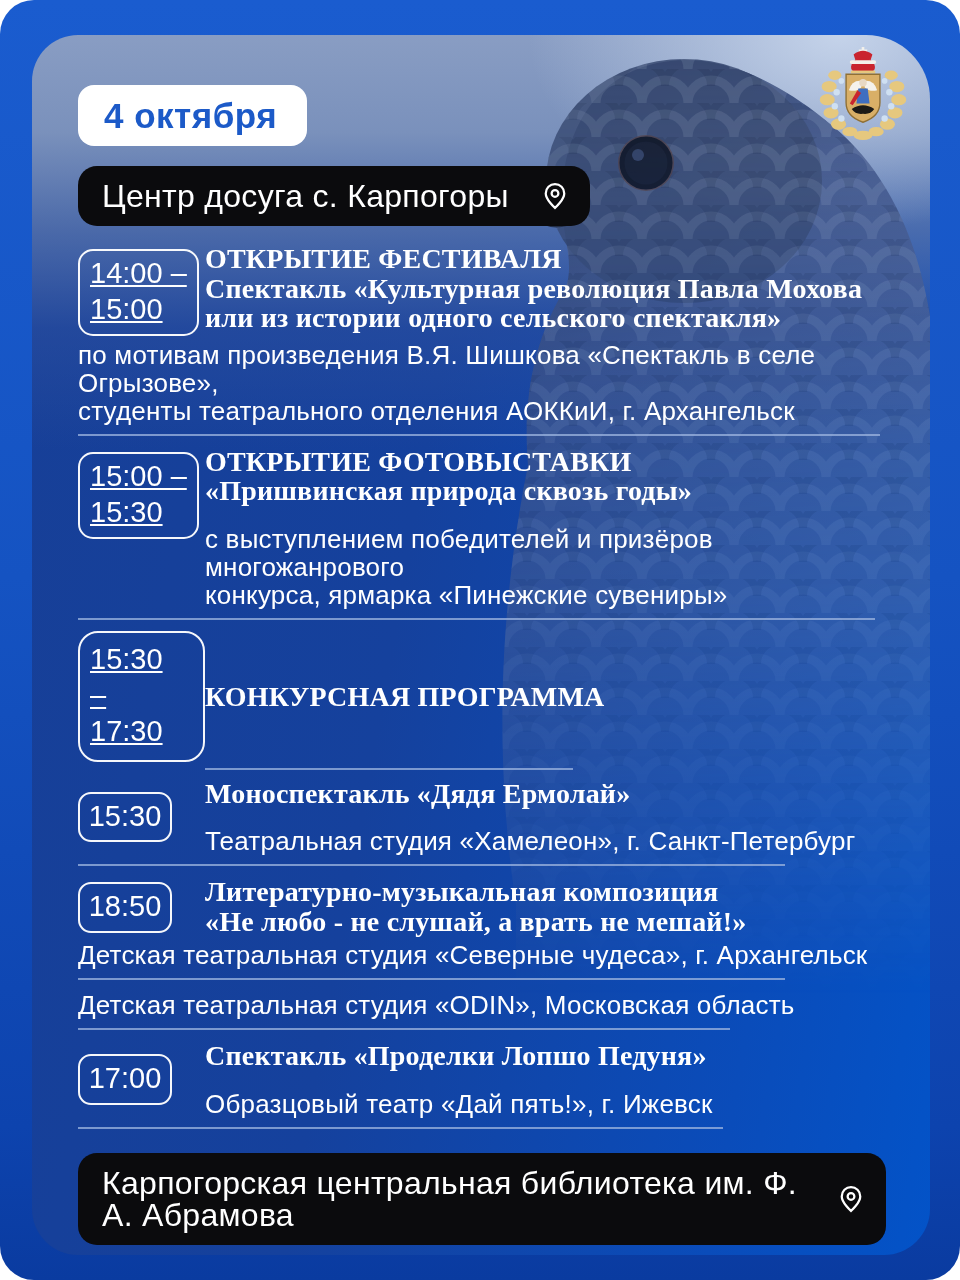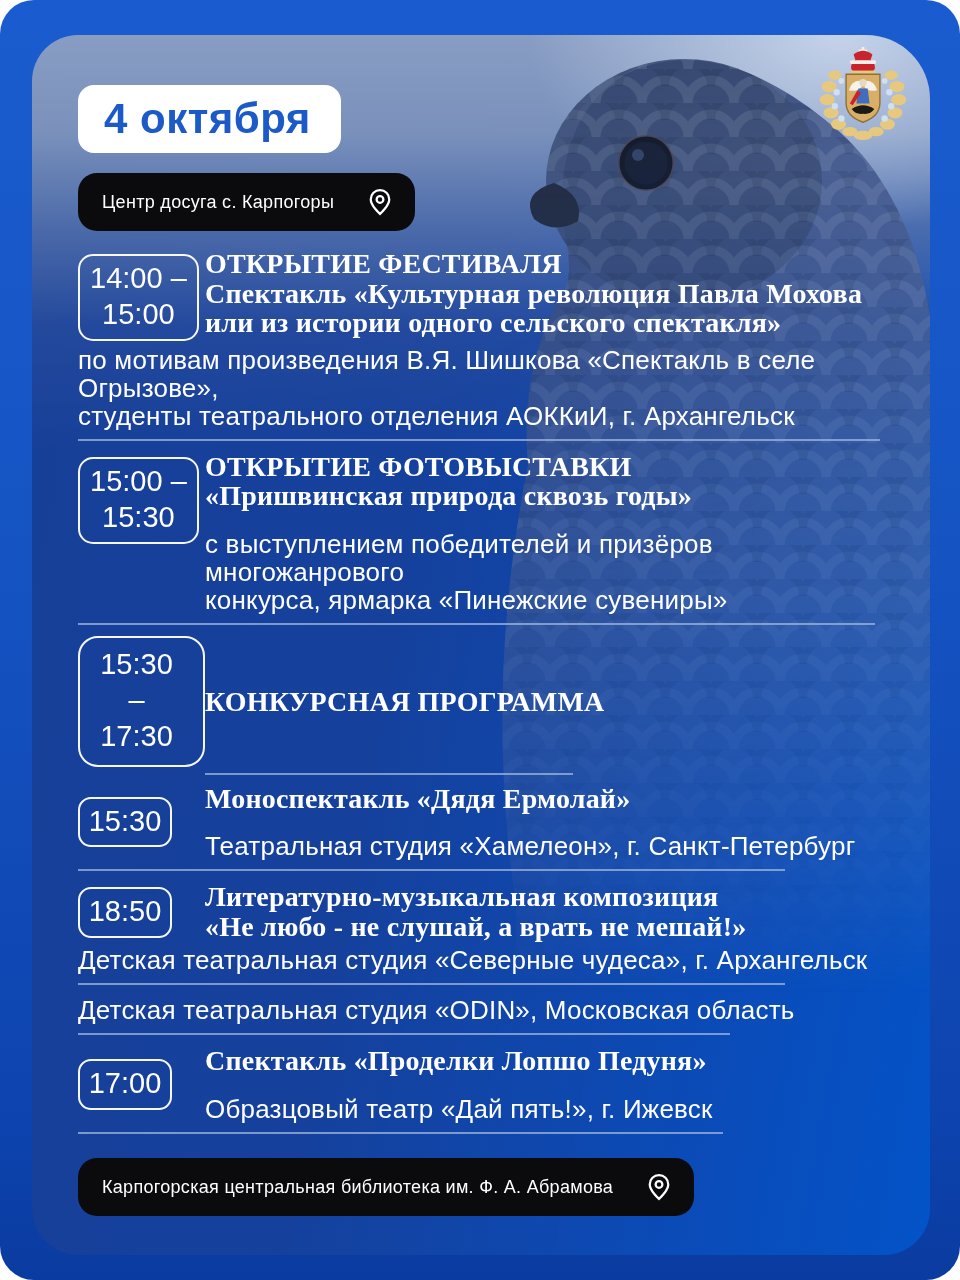--- a/index.html
+++ b/index.html
@@ -13,33 +13,33 @@
         border-radius:46px 64px 46px 46px;overflow:hidden;
         background:
           radial-gradient(ellipse 480px 300px at 90% 0%, rgba(200,214,236,.95), rgba(200,214,236,0) 65%),
           linear-gradient(180deg, rgba(137,157,195,1) 0%, rgba(126,148,189,.96) 8%, rgba(84,113,172,.85) 16%, rgba(45,80,160,.55) 24%, rgba(25,66,153,0) 34%),
           linear-gradient(100deg,#173f97 0%,#15419d 42%,#0a4cba 80%,#0353c8 100%);}
   .owl{position:absolute;top:0;right:-6px;width:478px;height:1010px;pointer-events:none;}
   .emblem{position:absolute;top:8px;right:20px;width:94px;height:104px;}
   .content{position:absolute;inset:0;padding:50px 44px 0 46px;box-sizing:border-box;color:#fff;}
 
   .date-badge{display:inline-block;background:#ffffff;color:#1c5ac8;font-weight:700;
-              font-size:42px;line-height:1;padding:13px 30px 13px 26px;border-radius:16px;
+              font-size:35px;line-height:1;padding:13px 30px 13px 26px;border-radius:16px;
               letter-spacing:.5px;}
   .venue-badge{display:inline-flex;align-items:center;gap:31px;background:#0b0b0d;color:#ffffff;
-               font-size:18px;line-height:1;padding:14px 20px 14px 24px;border-radius:19px;
+               font-size:32px;line-height:1;padding:14px 20px 14px 24px;border-radius:19px;
                letter-spacing:.3px;}
   .venue-badge svg{flex:none;}
 
   .entry-row{display:flex;align-items:flex-start;}
   .timecol{width:127px;flex:none;}
   .timebox{display:inline-block;border:2.5px solid rgba(255,255,255,.96);color:#fff;
            box-sizing:border-box;font-weight:500;font-size:29px;line-height:1.24;
            white-space:pre-line;}
-  .t2{min-width:112px;border-radius:15px;padding:5px 10px 6px 10px;text-align:center;}
+  .t2{min-width:112px;border-radius:15px;padding:5px 10px 6px 10px;text-align:left;text-decoration:underline;}
   .t1{min-width:94px;border-radius:13px;padding:5px 6px 6px 6px;text-align:center;}
   .tall{border-radius:20px;padding:9px 20px 10px 10px;min-width:116px;}
 
   .title{font-weight:700;font-size:28px;line-height:29.5px;white-space:pre-line;letter-spacing:.2px;font-family:Liberation Serif, serif;}
   .subtitle{font-weight:400;font-size:26px;line-height:28px;white-space:pre-line;letter-spacing:.2px;}
   .sub-indent{margin-top:19px;}
   .sub-full{margin-top:5px;}
   .divider{border-top:2px solid rgba(154,178,222,.78);height:0;margin:9px 0 11px 0;}
   .divider.short{margin:6px 0 9px 127px;}
 

